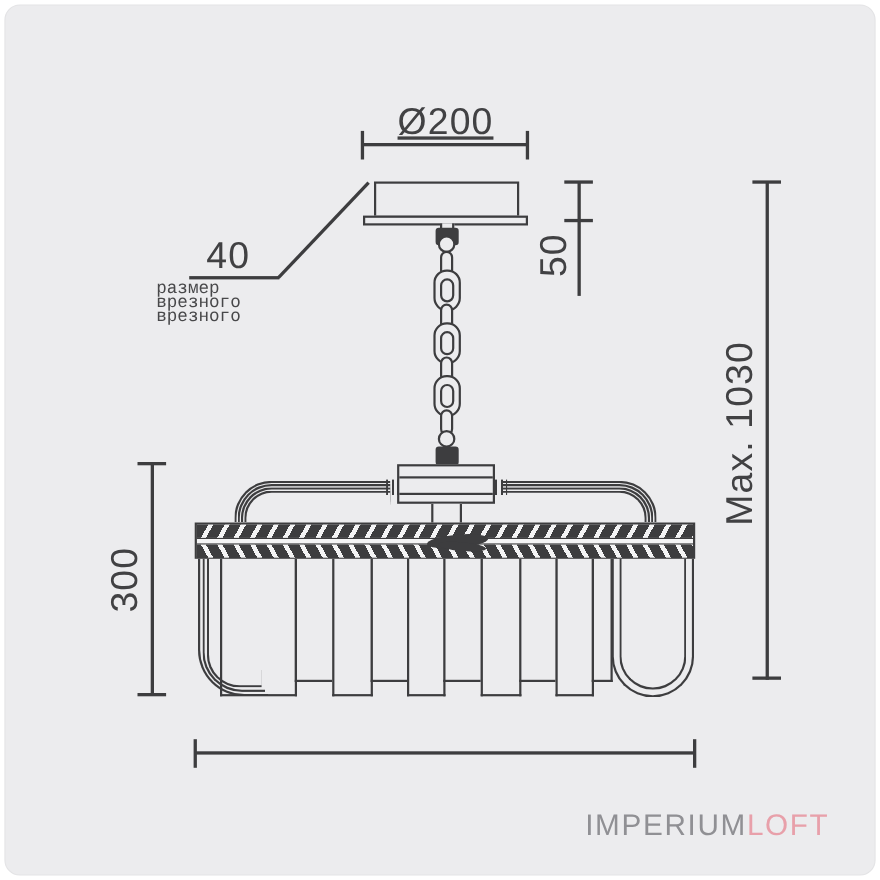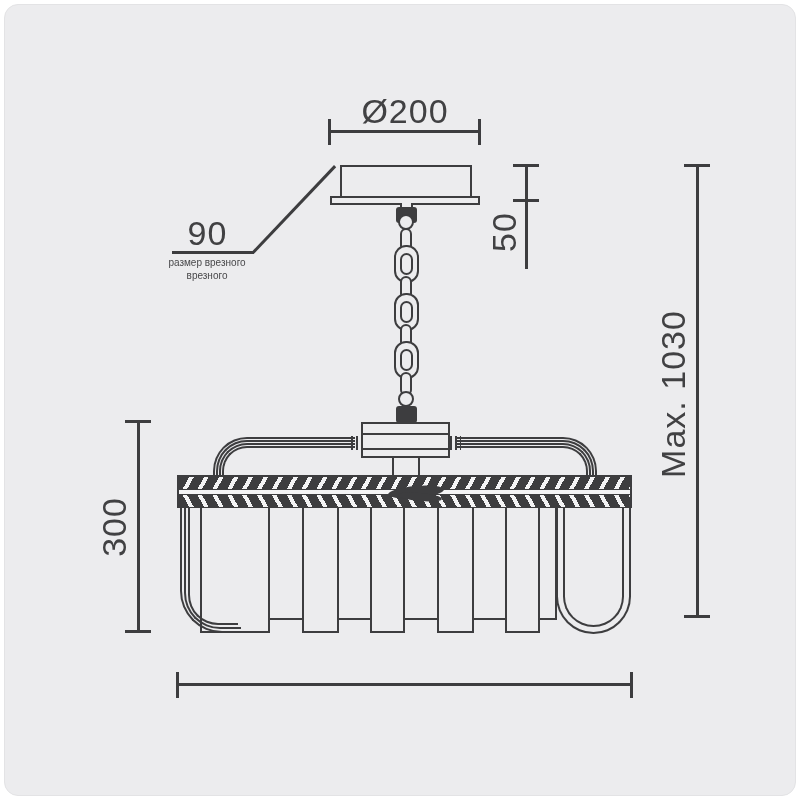--- a/index.html
+++ b/index.html
@@ -9,21 +9,21 @@
   
   .box{position:absolute;border:2px solid #3d3d3f;background:#ececee;box-sizing:border-box;}
   .fill{position:absolute;background:#3d3d3f;}
   .hline{position:absolute;height:3px;background:#3d3d3f;}
   .vline{position:absolute;width:3px;background:#3d3d3f;}
   .tickv{position:absolute;width:3px;height:26px;background:#3d3d3f;}
   .tickh{position:absolute;width:26px;height:3px;background:#3d3d3f;}
   .dimtext{position:absolute;font-size:34px;letter-spacing:1px;color:#414143;text-align:center;white-space:nowrap;}
   .vtext{position:absolute;font-size:34px;letter-spacing:1px;color:#414143;white-space:nowrap;
          transform:translate(-50%,-50%) rotate(-90deg);}
-  .caption{position:absolute;font-size:10px;line-height:13px;color:#48484a;text-align:center;}
+  .caption{position:absolute;font-size:16px;line-height:13px;color:#48484a;text-align:left;font-family:Liberation Mono, monospace;}
   
   .ringlink{position:absolute;border:2px solid #3d3d3f;border-radius:12px;background:#ececee;box-sizing:border-box;}
   .ringhole{position:absolute;border:2px solid #3d3d3f;border-radius:8px;background:#ececee;box-sizing:border-box;}
   .slink{position:absolute;width:12px;height:24px;border:2px solid #3d3d3f;border-radius:6px;background:#ececee;box-sizing:border-box;}
   .loopring{position:absolute;width:16px;height:16px;border:2.5px solid #3d3d3f;border-radius:50%;background:#ececee;box-sizing:border-box;}
   .block{position:absolute;background:#3d3d3f;border-radius:3px;}
   
   .armL{position:absolute;border-top:2px solid #3d3d3f;border-left:2px solid #3d3d3f;box-sizing:border-box;background:transparent;}
   .armR{position:absolute;border-top:2px solid #3d3d3f;border-right:2px solid #3d3d3f;box-sizing:border-box;background:transparent;}
   .jtube{position:absolute;border-left:2px solid #3d3d3f;border-bottom:2px solid #3d3d3f;box-sizing:border-box;}
@@ -108,31 +108,31 @@
   <div class="utube" style="left:556px;top:505px;width:75px;height:129px;border-bottom-left-radius:38px;border-bottom-right-radius:38px;"></div>
   <div class="utube" style="left:563px;top:505px;width:61px;height:122px;border-bottom-left-radius:31px;border-bottom-right-radius:31px;"></div>
 
   <div class="band">
     <div class="hatch-top"></div>
     <div class="hatch-bot"></div>
   </div>
   <div class="leaf1"></div>
   <div class="leaf2"></div>
 
-  <div class="dimtext" style="left:330px;top:92px;width:150px;">Ø200</div>
+  <div class="dimtext" style="left:330px;top:92px;width:150px;text-decoration:underline;">Ø200</div>
   <div class="hline" style="left:330px;top:130px;width:150px;"></div>
   <div class="tickv" style="left:328px;top:119px;"></div>
   <div class="tickv" style="left:478px;top:119px;"></div>
 
   <div class="vline" style="left:525px;top:165px;height:104px;"></div>
   <div class="tickh" style="left:513px;top:164px;"></div>
   <div class="tickh" style="left:513px;top:199px;"></div>
   <div class="vtext" style="left:504px;top:232px;">50</div>
 
-  <div class="dimtext" style="left:160px;top:214px;width:95px;">90</div>
+  <div class="dimtext" style="left:160px;top:214px;width:95px;">40</div>
   <div class="hline" style="left:172px;top:251px;width:82px;height:2.5px;"></div>
   <div class="leader-diag"></div>
   <div class="caption" style="left:142px;top:256px;width:130px;">
     <span>размер врезного</span><br>
     <span>врезного</span>
   </div>
 
   <div class="vline" style="left:696px;top:165px;height:453px;"></div>
   <div class="tickh" style="left:684px;top:164px;"></div>
   <div class="tickh" style="left:684px;top:615px;"></div>
@@ -140,13 +140,16 @@
 
   <div class="vline" style="left:137px;top:421px;height:211px;"></div>
   <div class="tickh" style="left:125px;top:420px;"></div>
   <div class="tickh" style="left:125px;top:630px;"></div>
   <div class="vtext" style="left:114px;top:527px;">300</div>
 
   <div class="hline" style="left:177px;top:683px;width:455px;"></div>
   <div class="tickv" style="left:176px;top:672px;"></div>
   <div class="tickv" style="left:630px;top:672px;"></div>
 
+  <div class="logo">
+    <span id="logo-primary" style="color: rgb(144, 144, 148);">IMPERIUM</span><span id="logo-accent" style="color: rgb(232, 160, 170);">LOFT</span>
+  </div>
 </div>
 
 </body></html>

